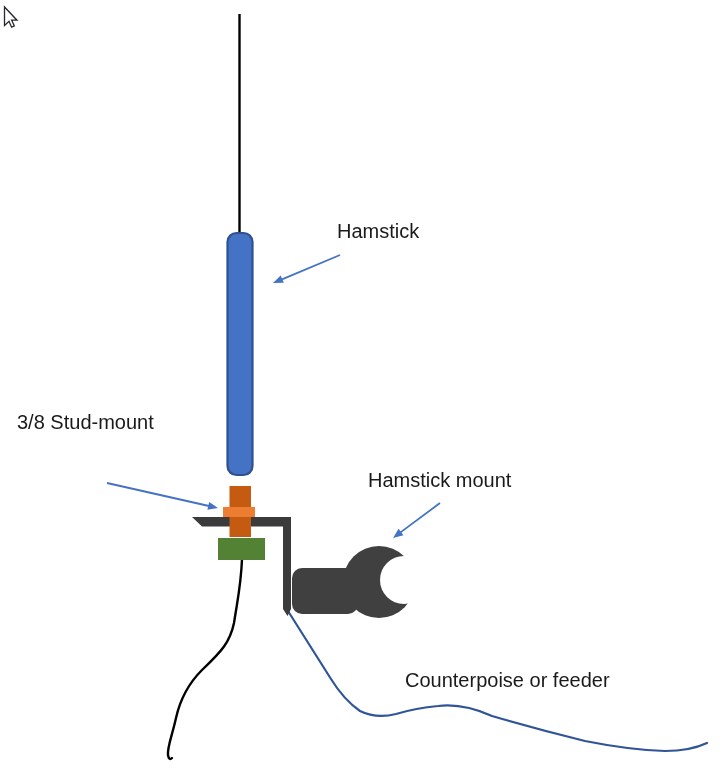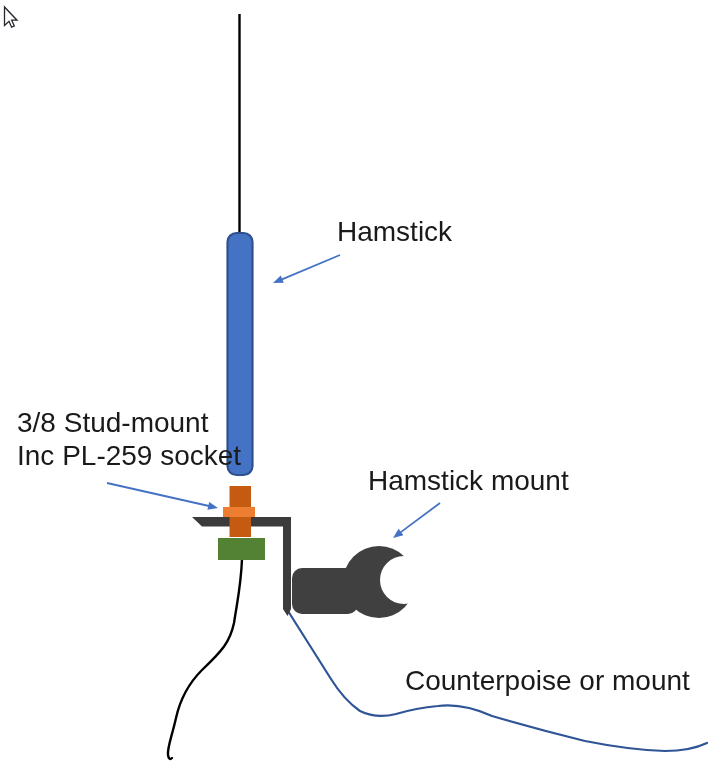--- a/index.html
+++ b/index.html
@@ -6,21 +6,21 @@
   body{font-family:"Liberation Sans", sans-serif;}
   .canvas{
     position:relative;
     width:723px;height:773px;
     background:var(--background,#fff);
     overflow:hidden;
   }
   .diagram-svg{position:absolute;left:0;top:0;}
   .label{
     position:absolute;
-    font-size:28px;
+    font-size:20px;
     line-height:33px;
     color:var(--text,#1a1a1a);
     white-space:nowrap;
   }
   
   .whip{stroke:var(--feeder-black,#000);stroke-width:2.4;fill:none;}
   .antenna{fill:var(--antenna-fill,#4472C4);stroke:var(--antenna-border,#2F528F);stroke-width:2.2;}
   .stud{fill:var(--stud-orange-dark,#C55A11);}
   .nut{fill:var(--stud-orange-light,#ED7D31);}
   .bracket{fill:var(--bracket-gray,#3B3B3B);}
@@ -74,21 +74,20 @@
       <polygon class="arrow-head" points="393,538 403.4,535.2 398.6,528.8"></polygon>
     </g>
 
     <path class="cursor" d="M4.5,7 L4.5,25.5 L9,21.3 L11.6,27.2 L14.3,26 L11.7,20.2 L17,20.2 Z"></path>
   </svg>
 
   <div class="label" style="left:337px;top:215px;">Hamstick</div>
 
   <div class="label" style="left:17px;top:406px;">
     <div>3/8 Stud-mount</div>
-    <div>Inc PL-259 socket</div>
   </div>
 
   <div class="label" style="left:341px;top:464px;margin-left:27px;">Hamstick mount</div>
 
 
-  <div class="label" style="left:405px;top:664px;">Counterpoise or mount</div>
+  <div class="label" style="left:405px;top:664px;">Counterpoise or feeder</div>
 
 </div>
 
 </body></html>

